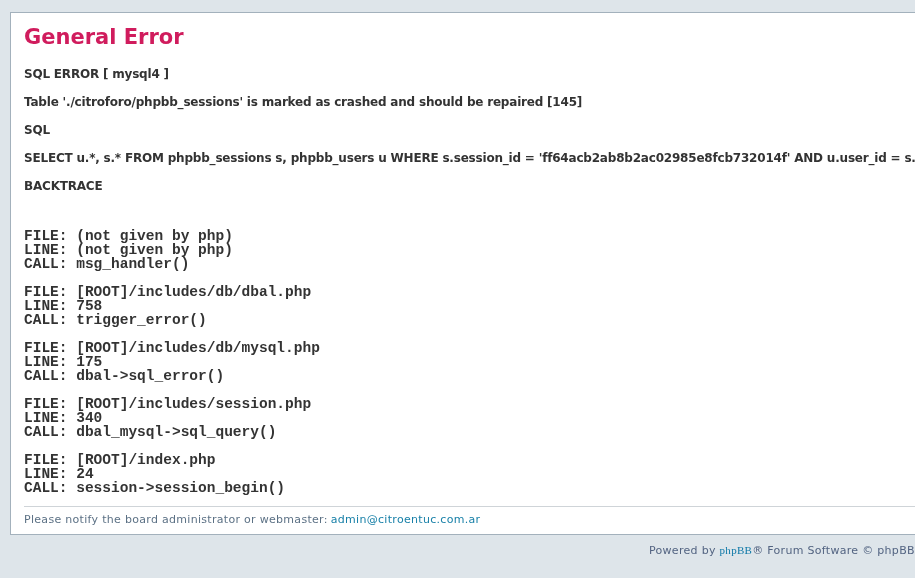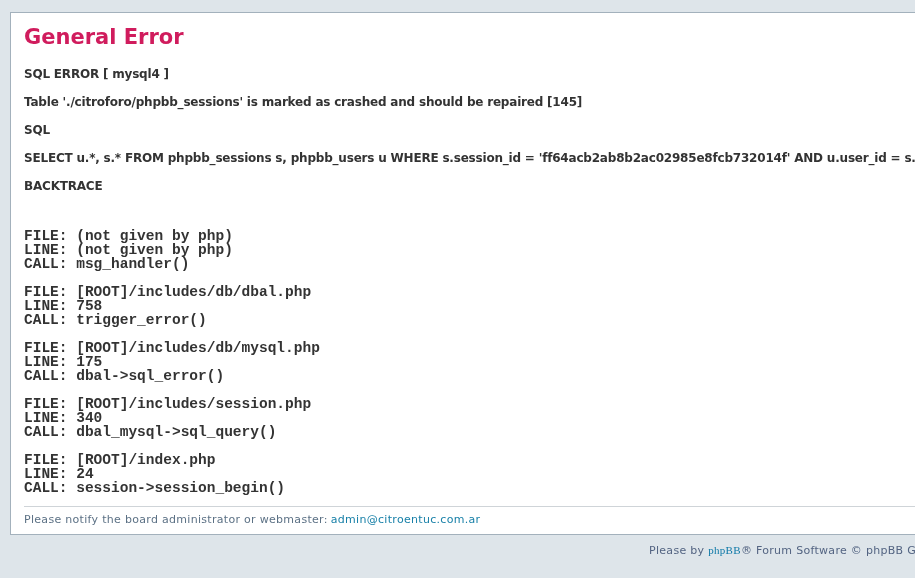--- a/index.html
+++ b/index.html
@@ -114,13 +114,13 @@
 
 FILE: [ROOT]/index.php
 LINE: 24
 CALL: session-&gt;session_begin()</pre>
 
   <hr class="note-rule">
 
   <p class="notify"><span>Please notify the board administrator or webmaster:</span><a href="#">admin@citroentuc.com.ar</a></p>
 </div>
 
-<div class="powered"><span>Please by </span><a href="#">phpBB</a><span>® Forum Software © phpBB Group</span></div>
+<div class="powered"><span>Powered by </span><a href="#">phpBB</a><span>® Forum Software © phpBB Group</span></div>
 
 </body></html>

